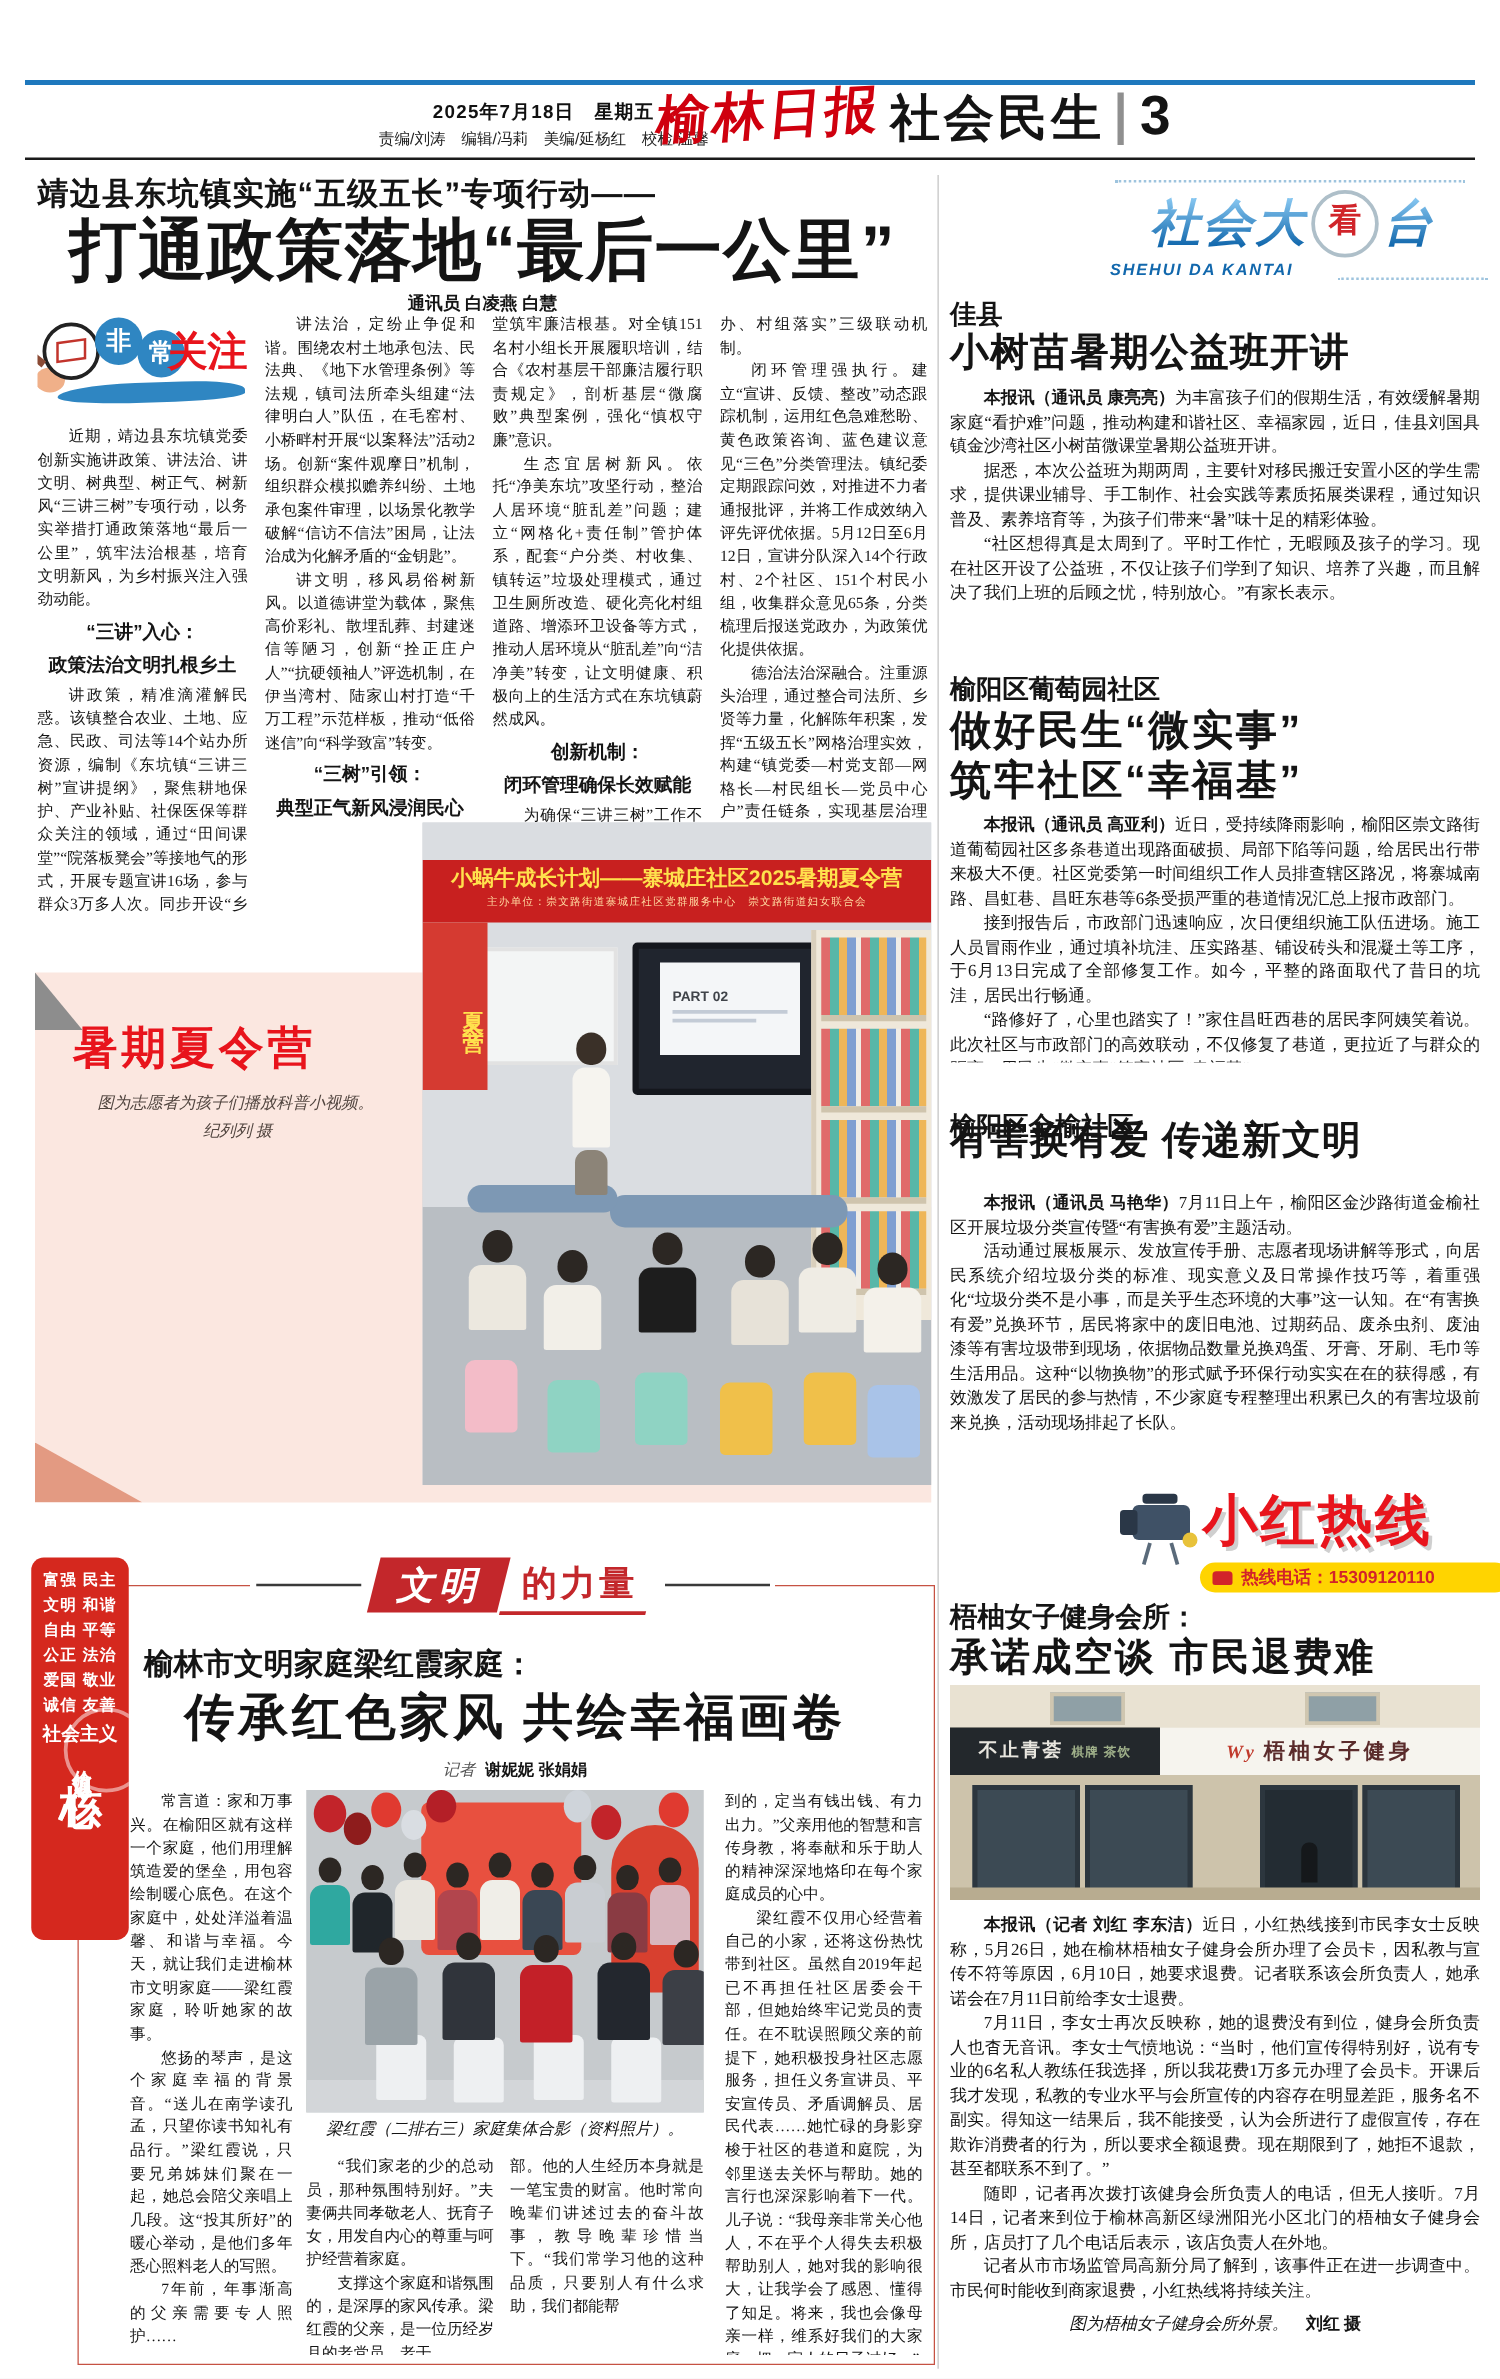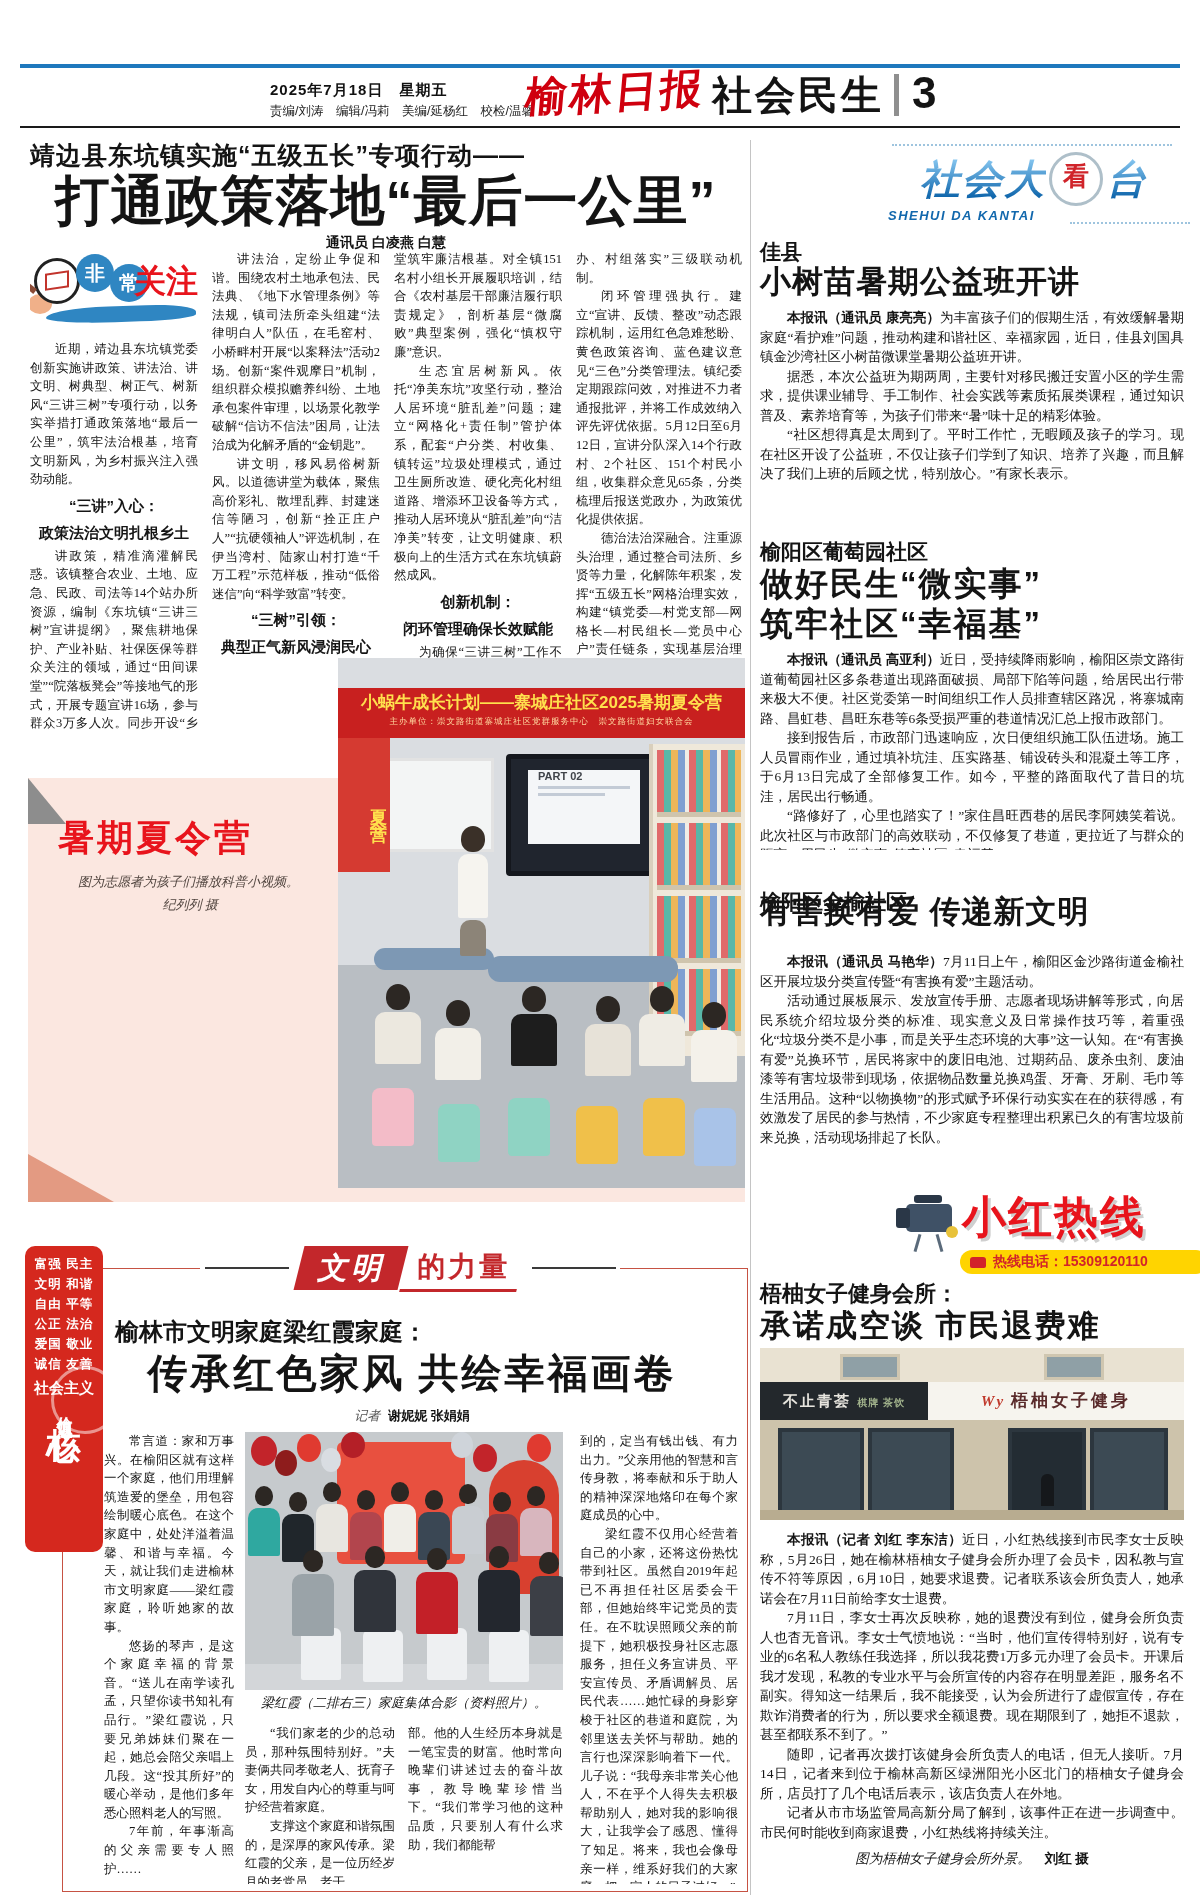--- a/index.html
+++ b/index.html
@@ -2,21 +2,21 @@
 <html><head>
 <meta charset="utf-8">
 <style>
   html,body{margin:0;padding:0;background:#f2f2f2}
   .page{position:relative;width:1200px;height:1903px;background:#fff;margin:0 auto;overflow:hidden;
         font-family:"Liberation Serif",serif;color:#141414}
   .abs{position:absolute}
   
   #blue-rule{left:20px;top:64px;width:1160px;height:4px;background:#1e78bd}
   #black-rule{left:20px;top:126px;width:1160px;height:2px;background:#1a1a1a}
-  #mast-center{left:270px;top:80px;width:330px;text-align:left}
+  #mast-center{left:270px;top:80px;width:330px;text-align:center}
   .m-date{font:bold 15px/20px "Liberation Sans",sans-serif;color:#111;letter-spacing:1px}
   .m-staff{font:12.5px/18px "Liberation Sans",sans-serif;color:#222;margin-top:2px}
   #paper-logo{left:525px;top:68px;font:900 42px/50px "Liberation Serif",serif;color:#cf000e;
               letter-spacing:3px;transform:rotate(-3deg) skewX(-8deg)}
   #section-title{left:712px;top:72px;font:900 40px/46px "Liberation Sans",sans-serif;letter-spacing:3px}
   #page-divider{left:894px;top:74px;width:5px;height:42px;background:#8f8f8f}
   #page-number{left:912px;top:68px;font:900 44px/50px "Liberation Sans",sans-serif}
   
   #lead-kicker{left:30px;top:140px;font:bold 25px/30px "Liberation Sans",sans-serif;letter-spacing:1px}
   #lead-headline{left:30px;top:170px;width:712px;text-align:center;
@@ -55,21 +55,21 @@
   #camp-photo{left:338px;top:658px;width:407px;height:530px;background:#cdd1d5;overflow:hidden}
   .cp-wall{position:absolute;inset:0;background:linear-gradient(#dadde1 0 58%,#b9bec3 58% 100%)}
   .cp-whiteboard{position:absolute;left:10px;top:100px;width:140px;height:88px;background:#f3f5f5;border:3px solid #e2e2e2}
   .cp-banner{position:absolute;left:0;top:30px;right:0;height:48px;background:#c8201f;color:#ffe14d;
              text-align:center;font:bold 17px/26px "Liberation Sans",sans-serif;padding-top:2px}
   .cp-banner-sub{font-size:8.5px;line-height:11px;font-weight:normal;color:#ffd9a0;letter-spacing:1px}
   .cp-sidebanner{position:absolute;left:0;top:80px;width:52px;height:128px;background:#d53a31;color:#ffe14d;
                  writing-mode:vertical-rl;text-align:center;font:bold 17px "Liberation Sans",sans-serif;letter-spacing:8px;padding-top:6px}
   .cp-tv{position:absolute;left:168px;top:96px;width:168px;height:112px;background:#20252e;border:5px solid #14171d;border-radius:4px}
   .cp-slide{position:absolute;left:190px;top:112px;width:112px;height:74px;background:#f4f6f8}
-  .cp-slide-title{font:bold 11px "Liberation Sans",sans-serif;color:#40444a;margin:0 0 4px 10px}
+  .cp-slide-title{font:bold 11px "Liberation Sans",sans-serif;color:#40444a;margin:22px 0 4px 10px}
   .cp-slide-line{height:3px;background:#c3cbd6;margin:4px 10px}
   .cp-shelf{position:absolute;right:0;top:86px;width:92px;height:312px;background:#efe8da;border-left:4px solid #d9cfbc}
   .cp-shelf-row{height:62px;margin:6px 4px 0;border-bottom:5px solid #cfc4ad;
     background:repeating-linear-gradient(90deg,#e06a6a 0 7px,#58b7a8 7px 14px,#eeb659 14px 21px,#7f9fd1 21px 28px,#f0ede6 28px 32px)}
   .cp-table{position:absolute;background:#7d98b4;border-radius:12px}
   .person{position:absolute}
   .person .head{background:#2c2723;border-radius:50% 50% 46% 46%;margin:0 auto}
   .person .torso{border-radius:10px 10px 2px 2px;margin:2px auto 0}
   .chair{position:absolute;border-radius:8px 8px 4px 4px}
   

